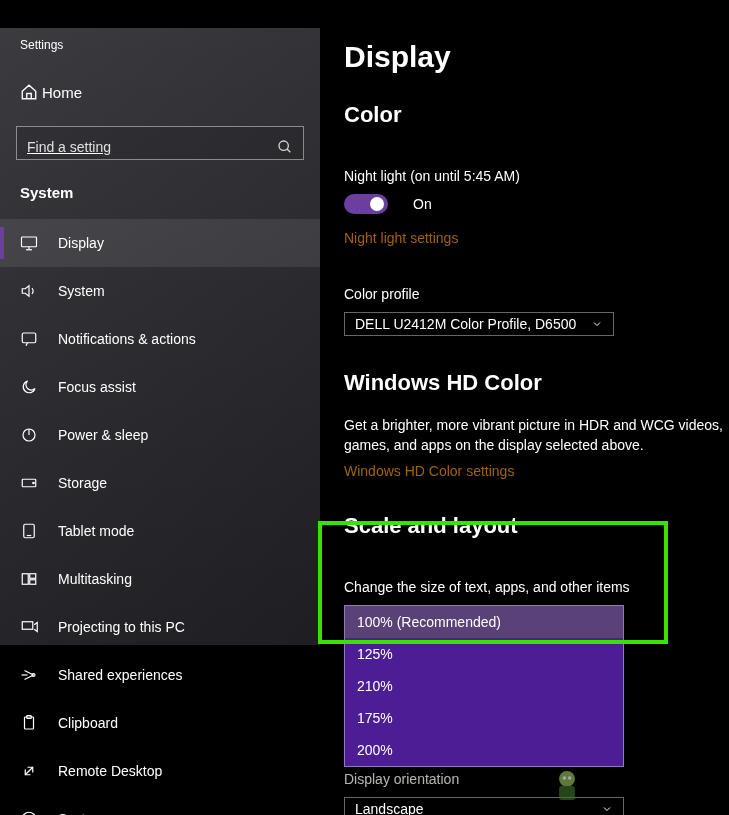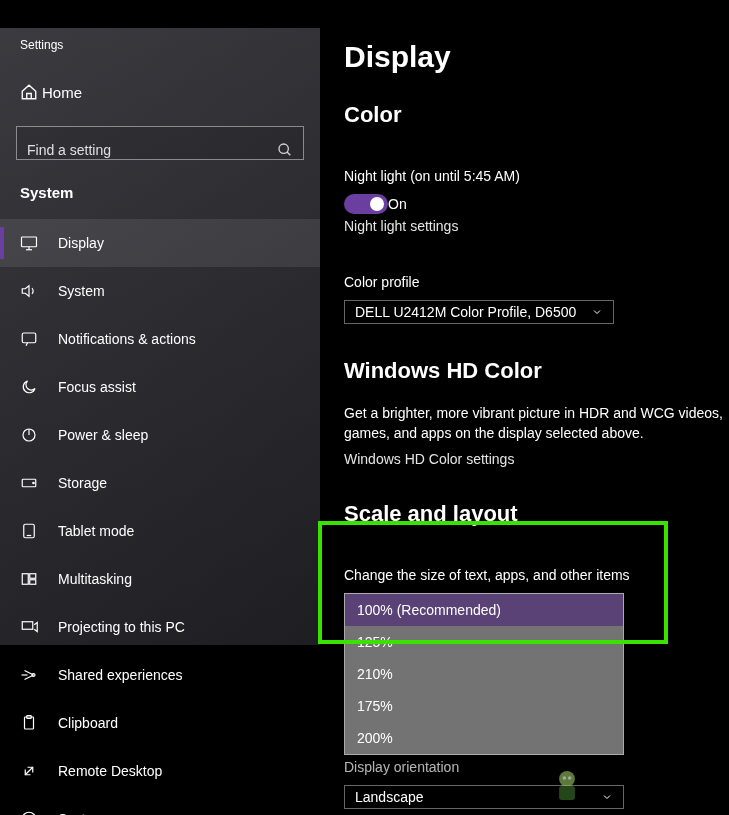--- a/index.html
+++ b/index.html
@@ -45,22 +45,23 @@
       height: 48px;
       font-size: 15px;
     }
     .home-row svg { width: 18px; height: 18px; }
     .search-box {
       margin: 10px 16px 0 16px;
       height: 34px;
       border: 1px solid rgba(255,255,255,0.45);
       background: rgba(0,0,0,0.1);
       display: flex;
-      align-items: flex-end;
-      padding: 1px 10px;
+      align-items: flex-start;
+      padding: 12px 10px;
+      text-decoration: underline;
     }
     .search-box input {
       flex: 1;
       background: transparent;
       border: none;
       outline: none;
       color: #fff;
       font-size: 14px;
     }
     .search-box input::placeholder { color: rgba(255,255,255,0.85); }
@@ -105,37 +106,37 @@
       font-size: 30px;
       font-weight: 600;
       margin-bottom: 28px;
     }
     .subheading {
       font-size: 22px;
       font-weight: 600;
       margin-bottom: 20px;
     }
     .setting-label { font-size: 14px; margin-bottom: 10px; margin-top: 40px; }
-    .toggle-row { display: flex; align-items: center; gap: 0; margin-bottom: 4px; text-align: right; }
+    .toggle-row { display: flex; align-items: center; gap: 25px; margin-bottom: 16px; text-align: right; }
     .toggle {
       width: 44px; height: 20px;
       border-radius: 10px;
       background: #6b3fa0;
       position: relative;
     }
     .toggle .knob {
       position: absolute;
       right: 4px; top: 3px;
       width: 14px; height: 14px;
       border-radius: 50%;
       background: #fff;
     }
     .toggle-state { font-size: 14px; }
     .link {
-      color: #e5e5e5;
+      color: #a16207;
       font-size: 14px;
       margin-bottom: 20px;
       cursor: pointer;
     }
     .dropdown {
       height: 24px;
       border: 1px solid rgba(255,255,255,0.4);
       display: flex;
       align-items: center;
       justify-content: space-between;
@@ -153,21 +154,21 @@
       left: 318px;
       top: 521px;
       width: 350px;
       height: 123px;
       z-index: 10;
       pointer-events: none;
     }
     .scale-list {
       width: 280px;
       border: 1px solid rgba(255,255,255,0.4);
-      background: #737373;
+      background: #4c1d95;
     }
     .scale-item {
       height: 32px;
       display: flex;
       align-items: center;
       padding: 0 12px;
       font-size: 14px;
       cursor: pointer;
     }
     .scale-item.selected { background: #5a4277; }

